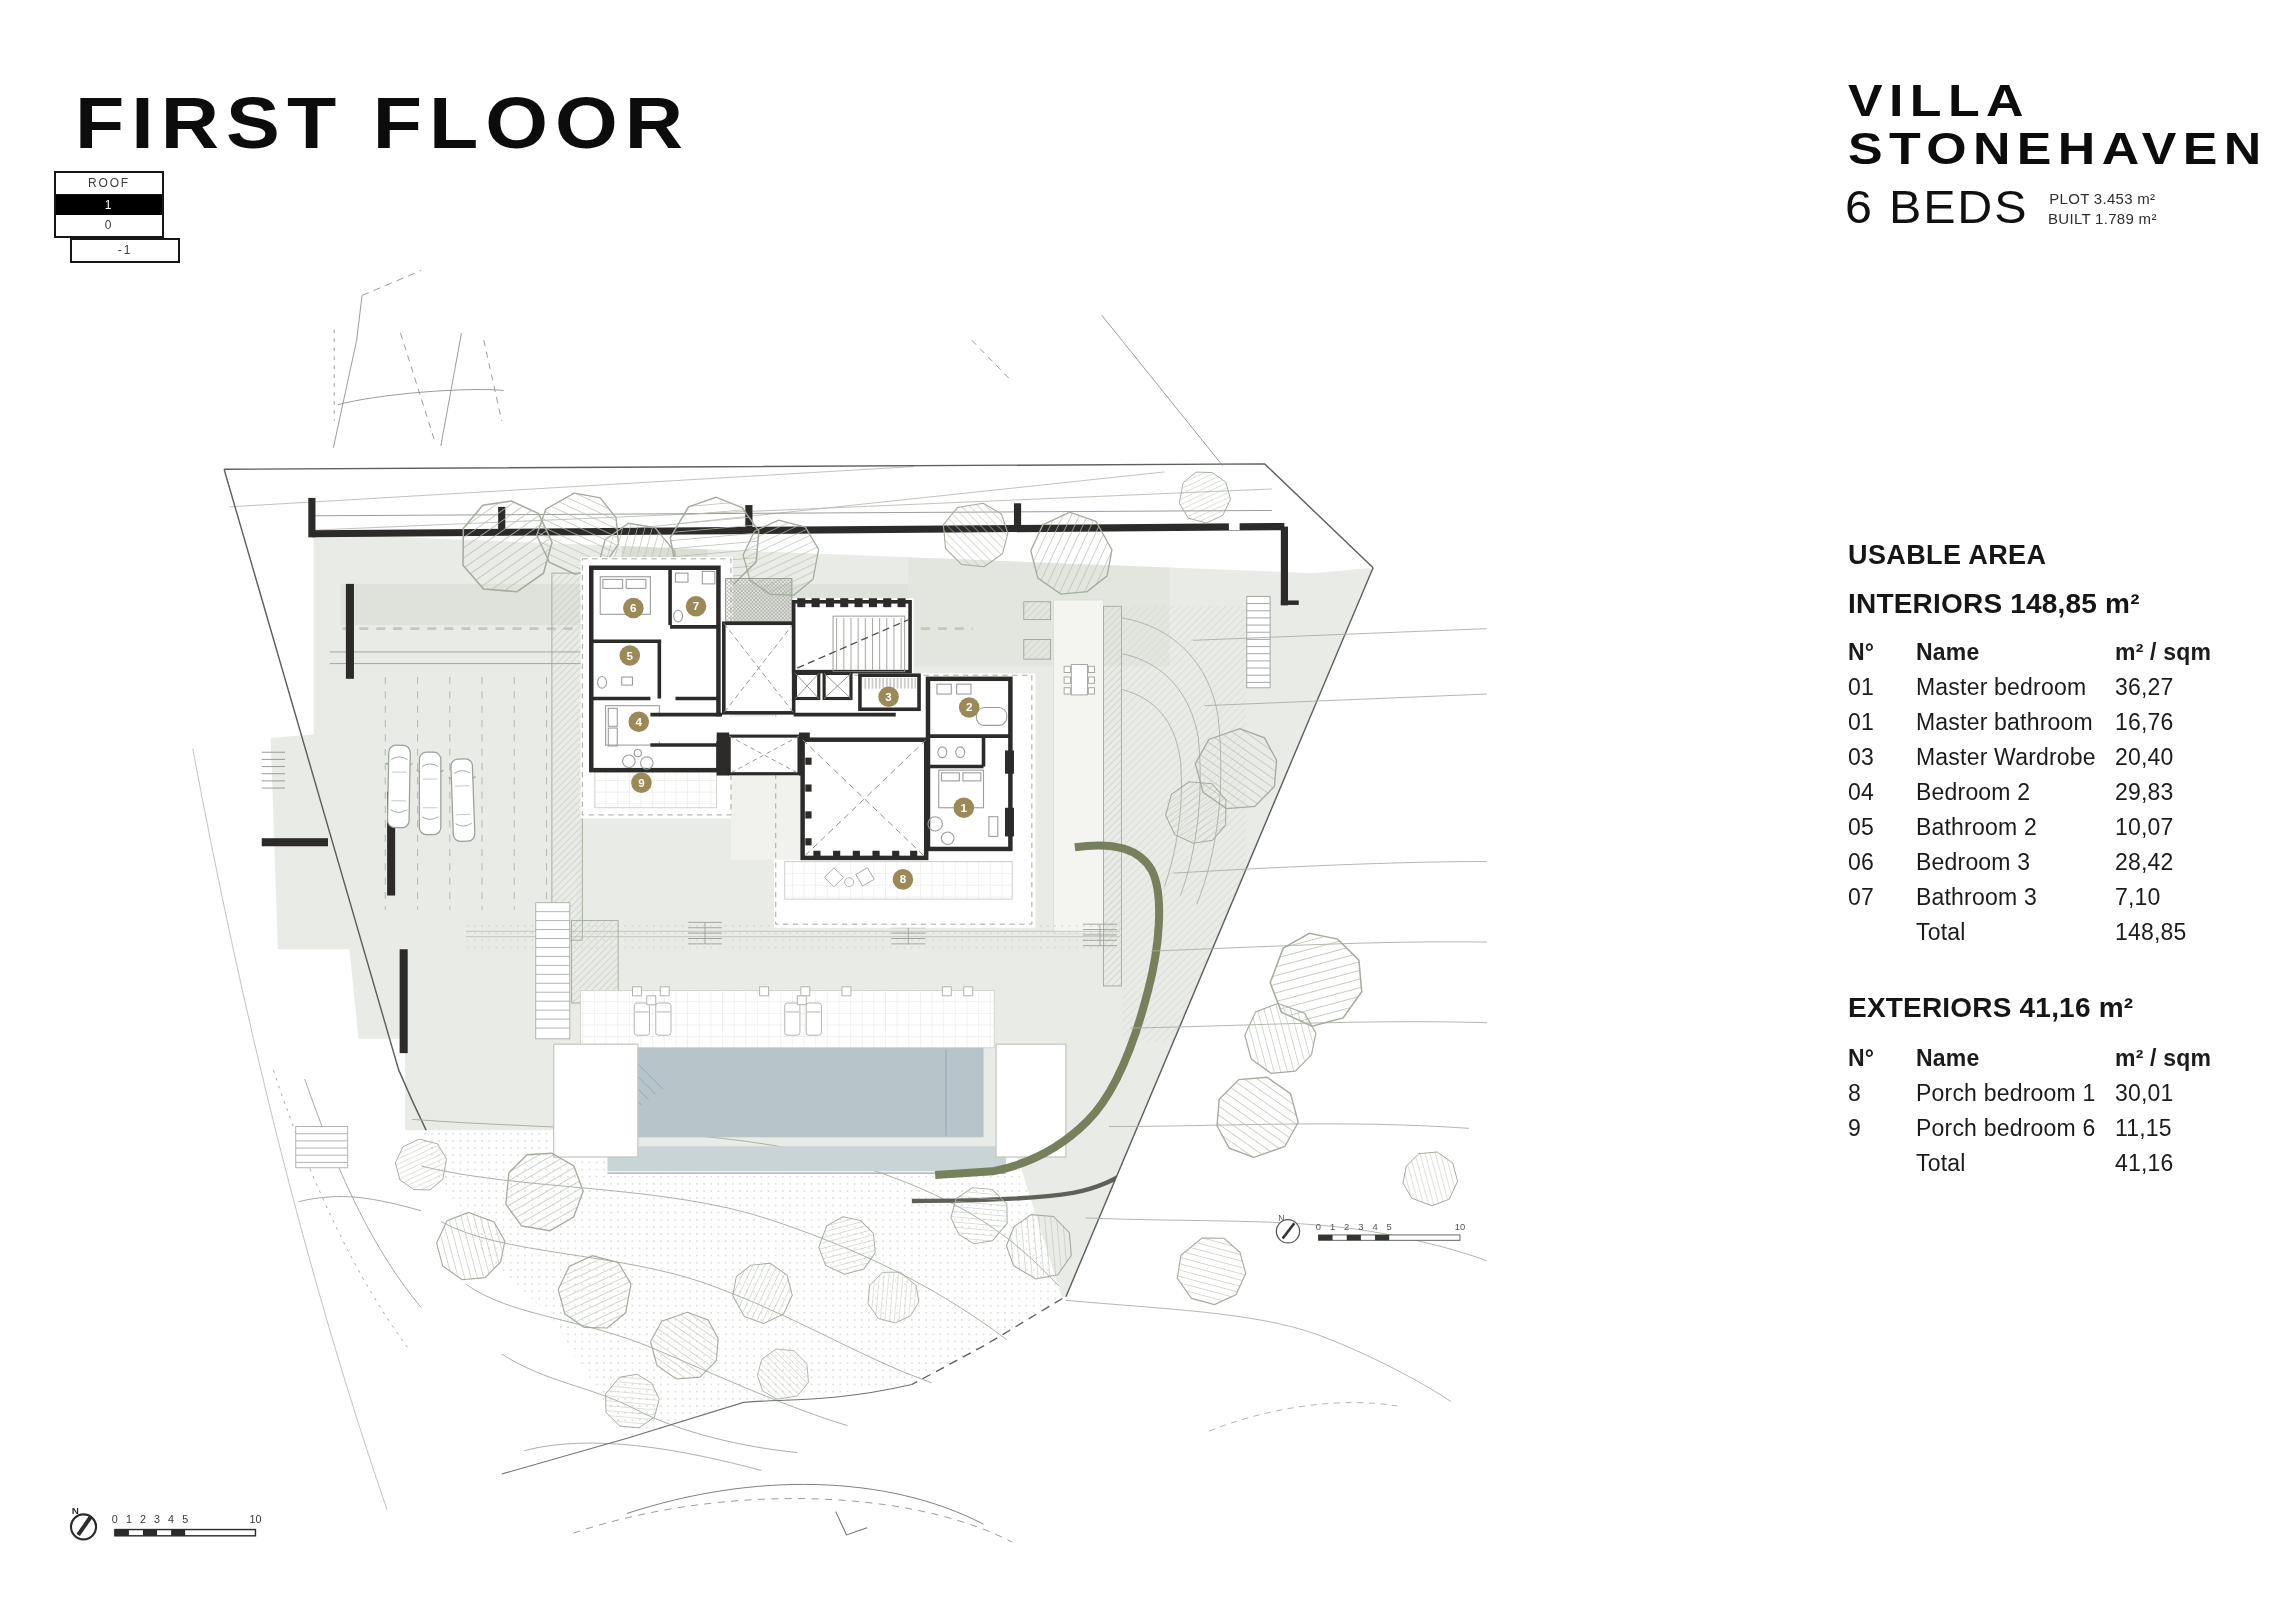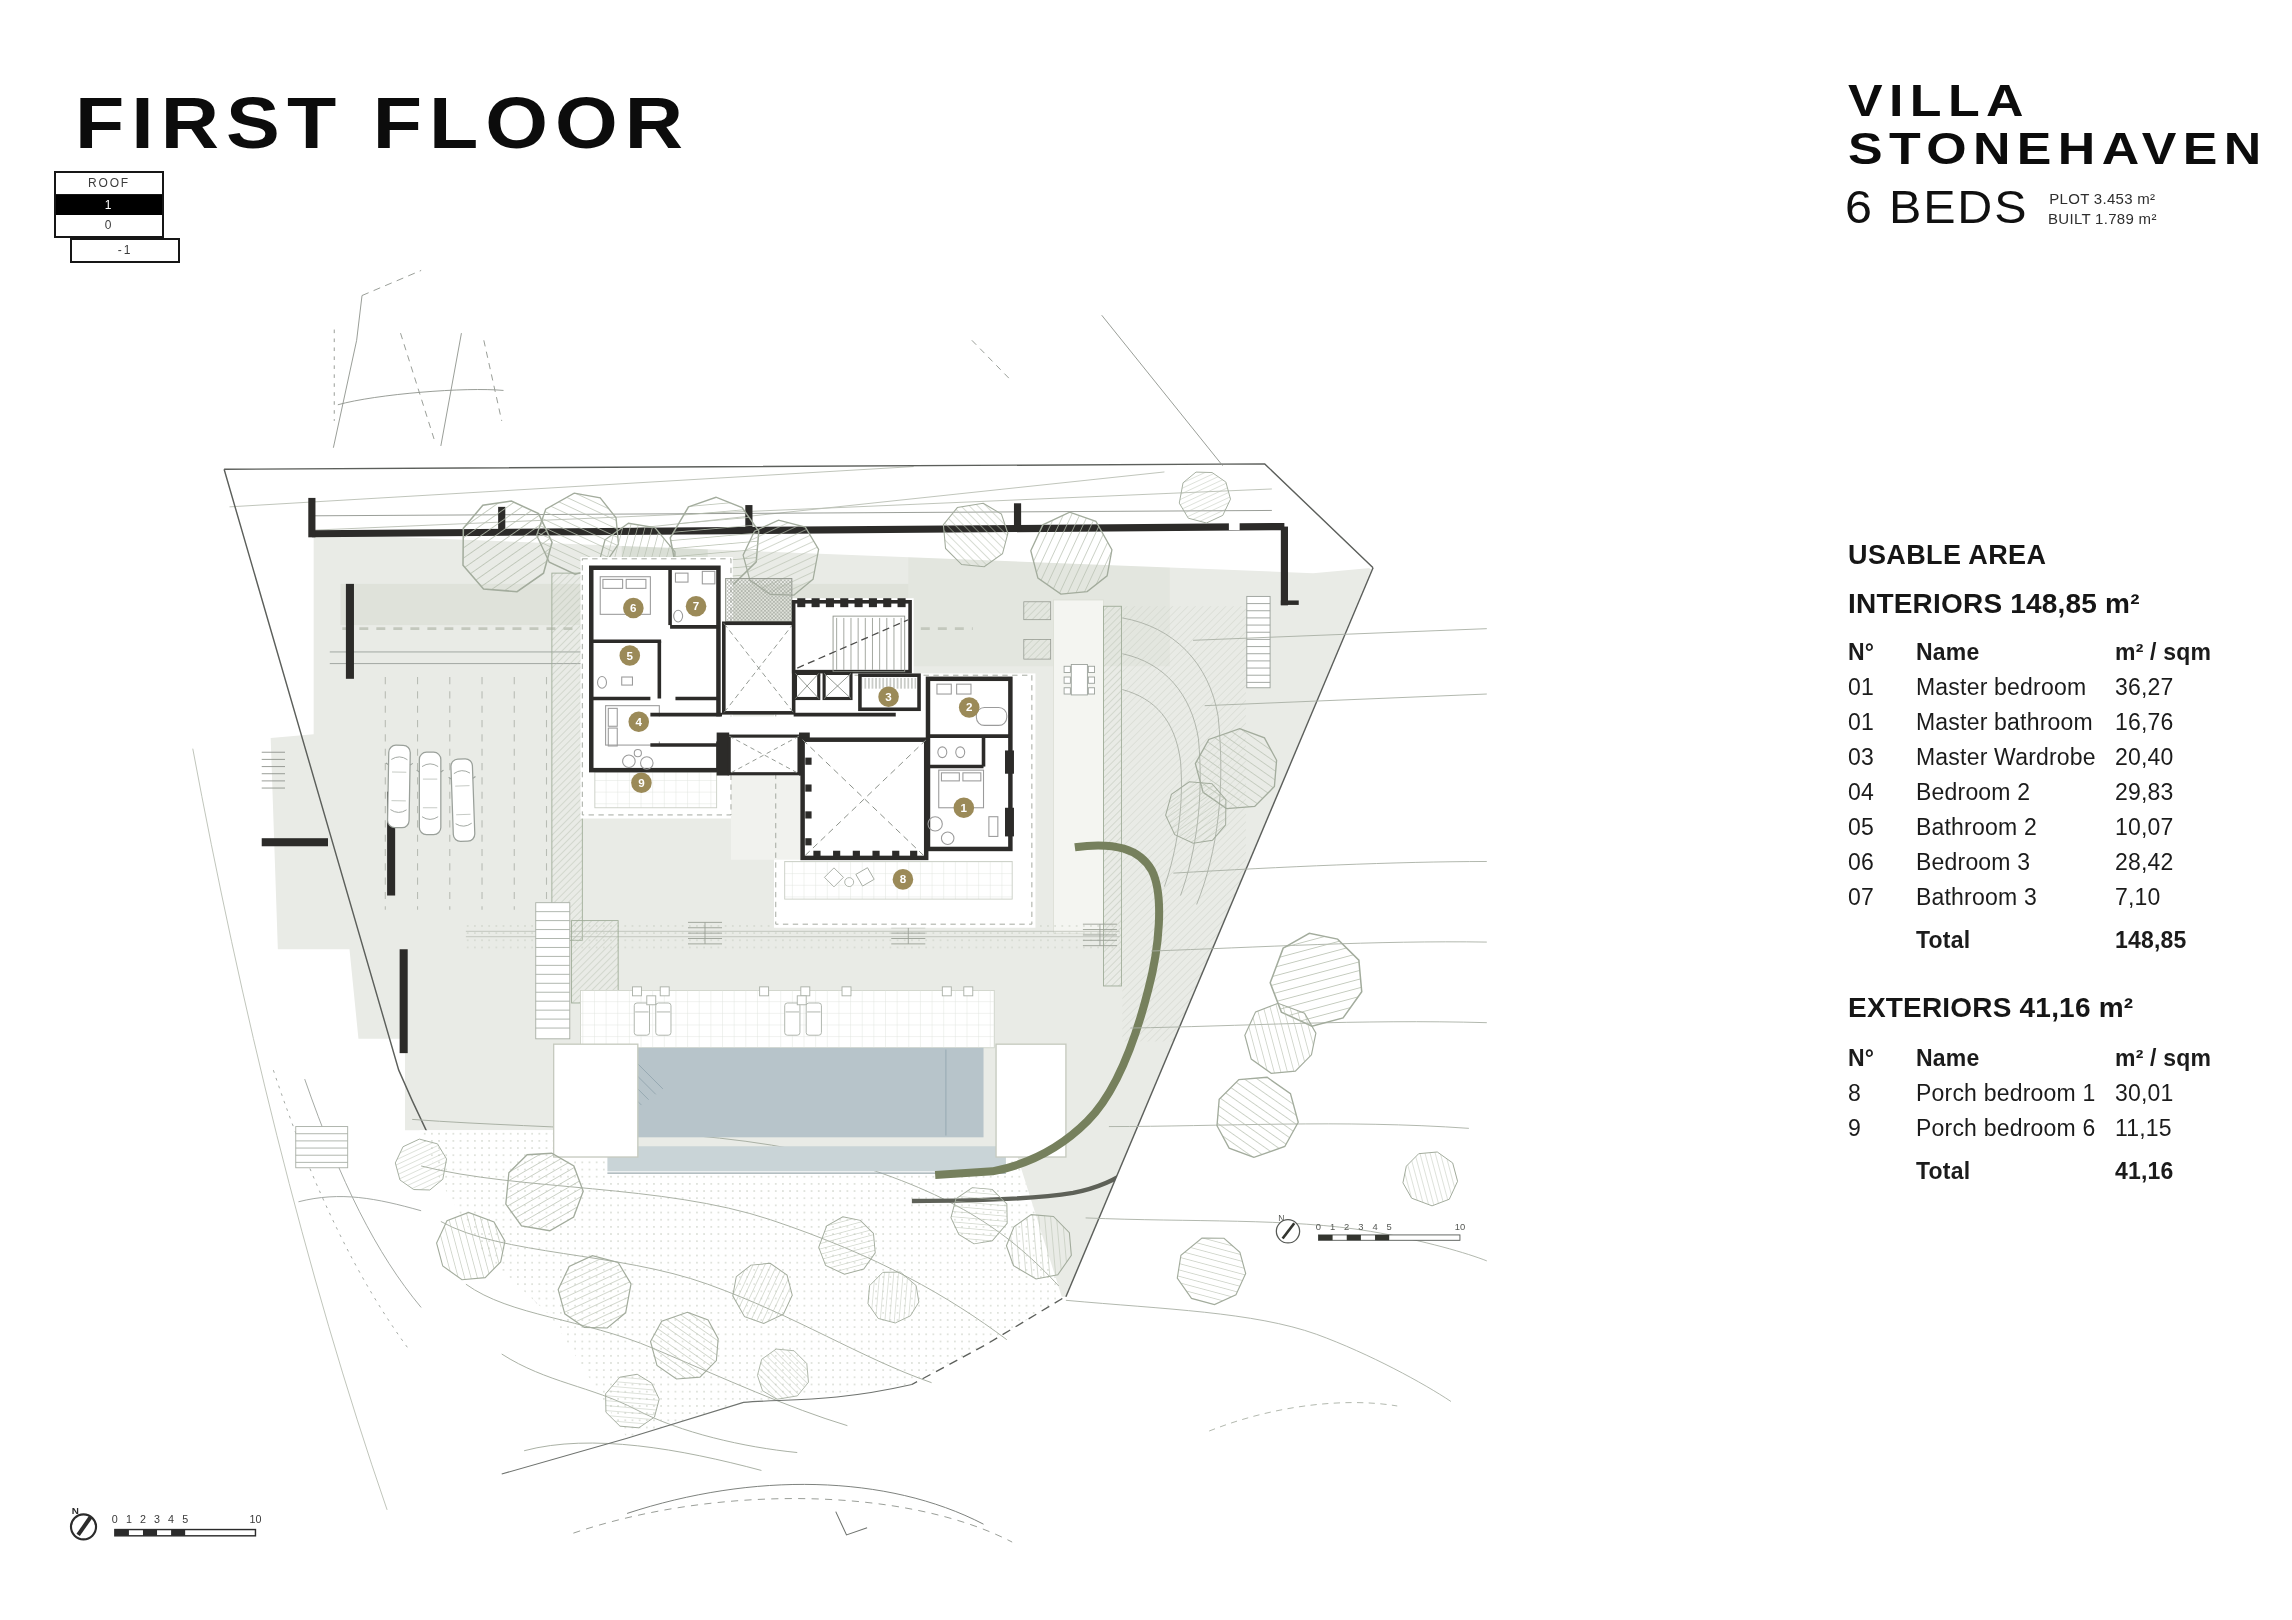--- a/index.html
+++ b/index.html
@@ -26,21 +26,21 @@
   
   .h-usable{left:1848px;top:540px;font-size:27px;font-weight:800;letter-spacing:0.4px;}
   .h-int{left:1848px;top:588px;font-size:28px;font-weight:800;letter-spacing:0.2px;}
   .h-ext{left:1848px;top:992px;font-size:28px;font-weight:800;letter-spacing:0.2px;}
   .a-table{left:1848px;width:390px;}
   .t-int{top:635px;} .t-ext{top:1041px;}
   .tr{display:grid;grid-template-columns:68px 199px 124px;height:35px;align-items:center;
       font-size:23px;letter-spacing:0.2px;color:#1b1b1b;}
   .tr .c-sqm{}
   .tr.head{font-weight:700;}
-  .tr.total{font-weight:700;margin-top:8px;}
+  .tr.total{font-weight:400;}
 </style>
 </head>
 <body>
 
 <div class="sheet">
 
   <svg class="abs" style="left:0;top:0" width="2293" height="1620" viewBox="0 0 2560 1809" aria-hidden="true">
     <defs>
       <pattern id="treeHatch" width="5.5" height="5.5" patternUnits="userSpaceOnUse" patternTransform="rotate(45)">
         <line x1="0" y1="0" x2="0" y2="5.5" stroke="#b7c0b0" stroke-width="1"></line>

